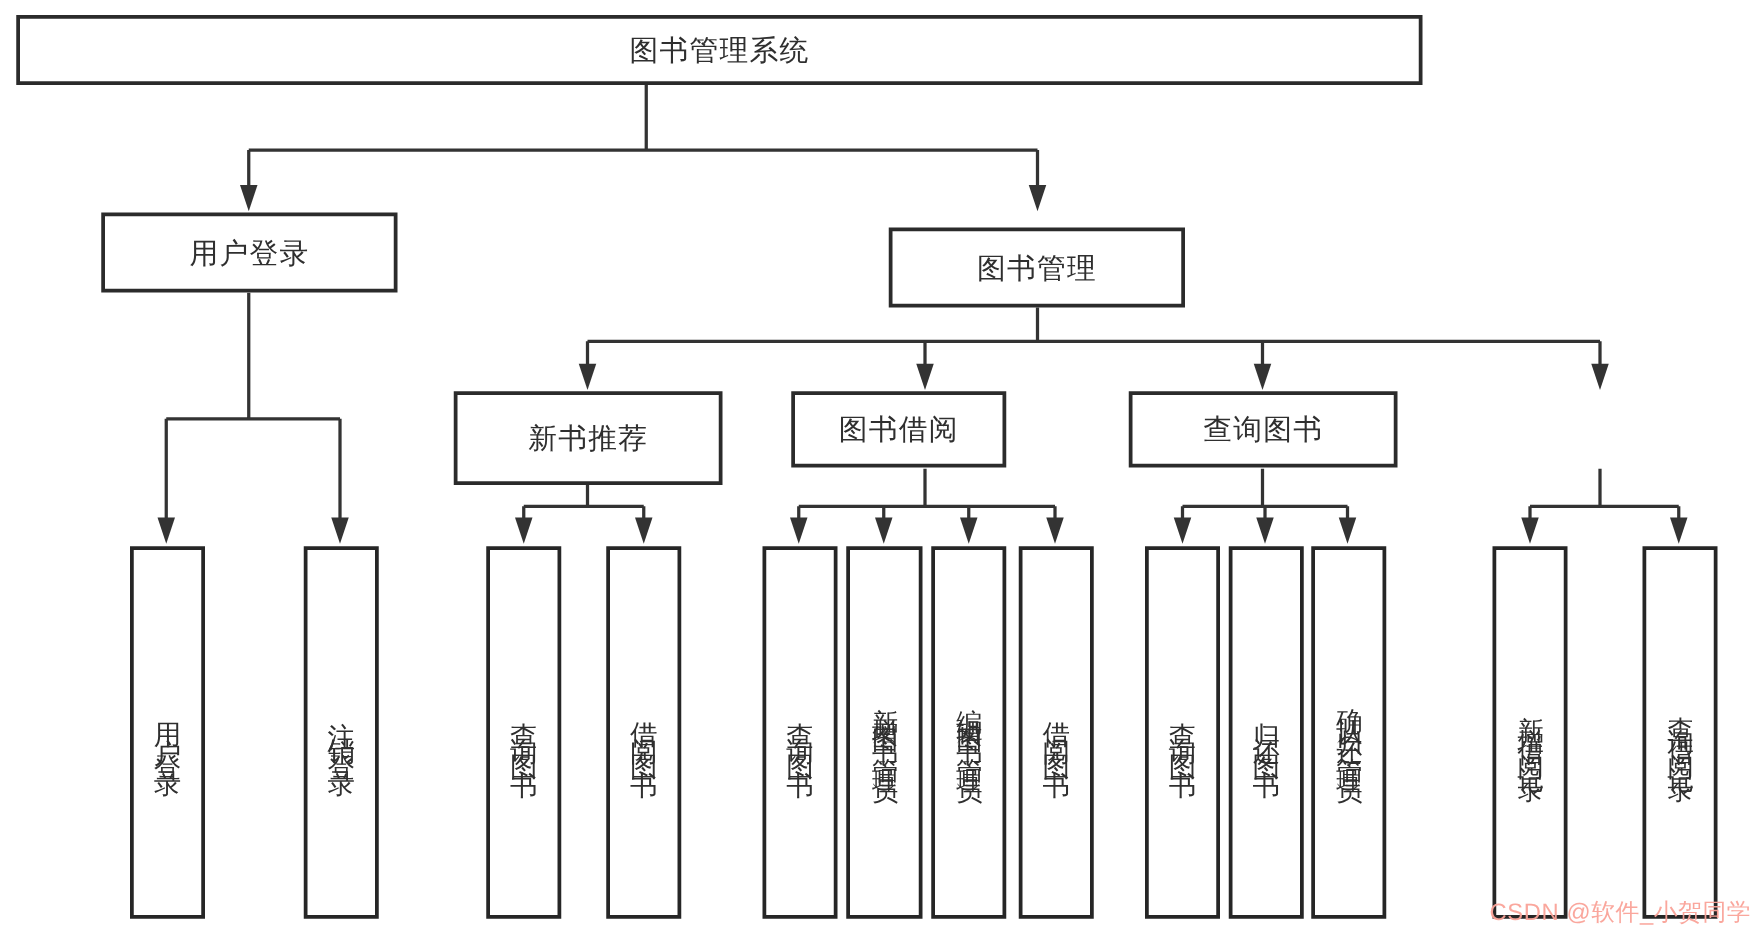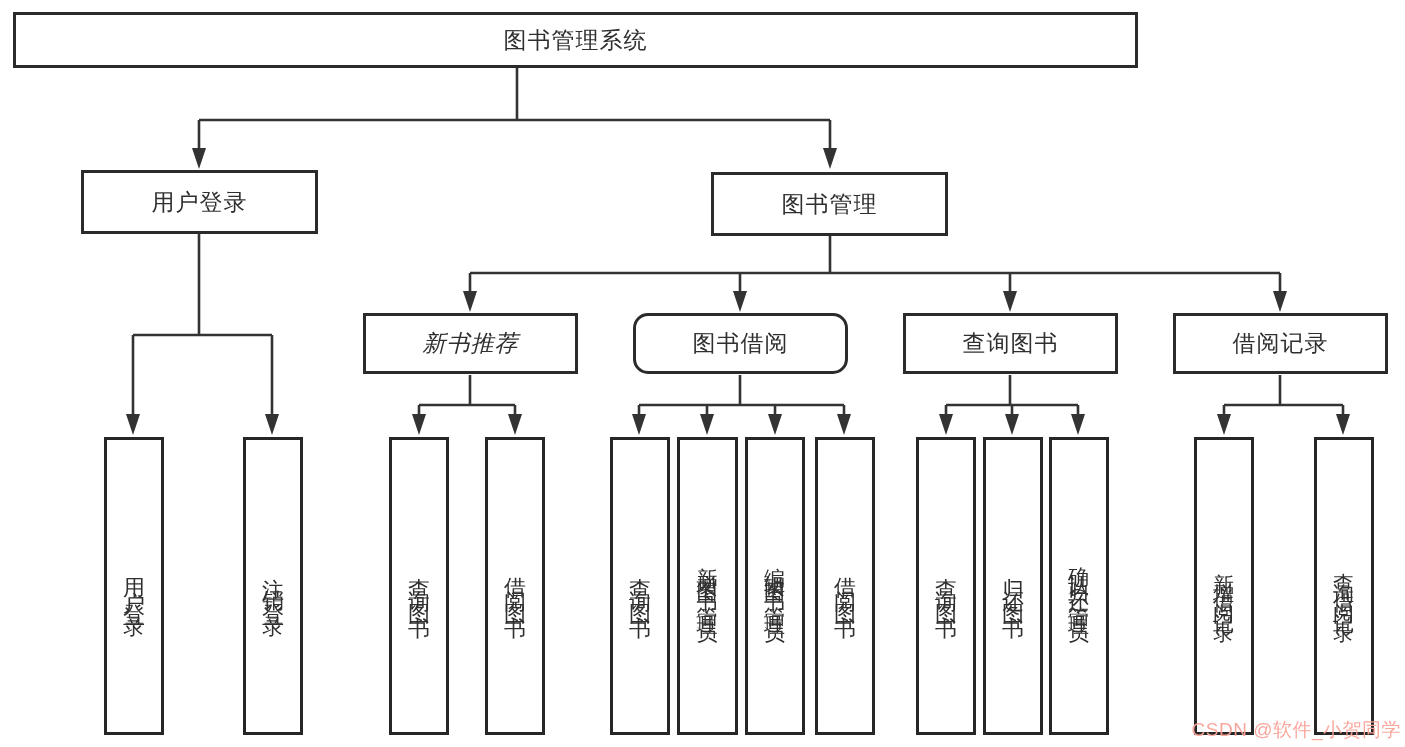--- a/index.html
+++ b/index.html
@@ -130,35 +130,32 @@
     <polygon fill="#333333" points="1336,414 1350,414 1343,435"></polygon>
   </svg>
 
   <div class="hbox" style="left:13px; top:12px; width:1125px; height:56px;">
     <span>图书管理系统</span>
   </div>
 
   <div class="hbox" style="left:81px; top:170px; width:237px; height:64px;">
     <span>用户登录</span>
   </div>
-  <div class="hbox" style="left:711px; top:172px; width:237px; height:64px;">
+  <div class="hbox" style="left:711px; top:182px; width:237px; height:64px;">
     <span>图书管理</span>
   </div>
 
-  <div class="hbox" style="left:363px; top:313px; width:215px; height:61px;font-style:italic;">
+  <div class="hbox" style="left:363px; top:313px; width:215px; height:75px;">
     <span>新书推荐</span>
   </div>
-  <div class="hbox" style="left:633px; top:313px; width:215px; height:61px;border-radius:15px;">
+  <div class="hbox" style="left:633px; top:313px; width:172px; height:61px;">
     <span>图书借阅</span>
   </div>
   <div class="hbox" style="left:903px; top:313px; width:215px; height:61px;">
     <span>查询图书</span>
-  </div>
-  <div class="hbox" style="left:1173px; top:313px; width:215px; height:61px;">
-    <span>借阅记录</span>
   </div>
 
   <div class="leaf" style="left:104px; width:60px;">
     <span>用户登录</span>
   </div>
   <div class="leaf" style="left:243px; width:60px;">
     <span>注销登录</span>
   </div>
 
   <div class="leaf" style="left:389px; width:60px;">

